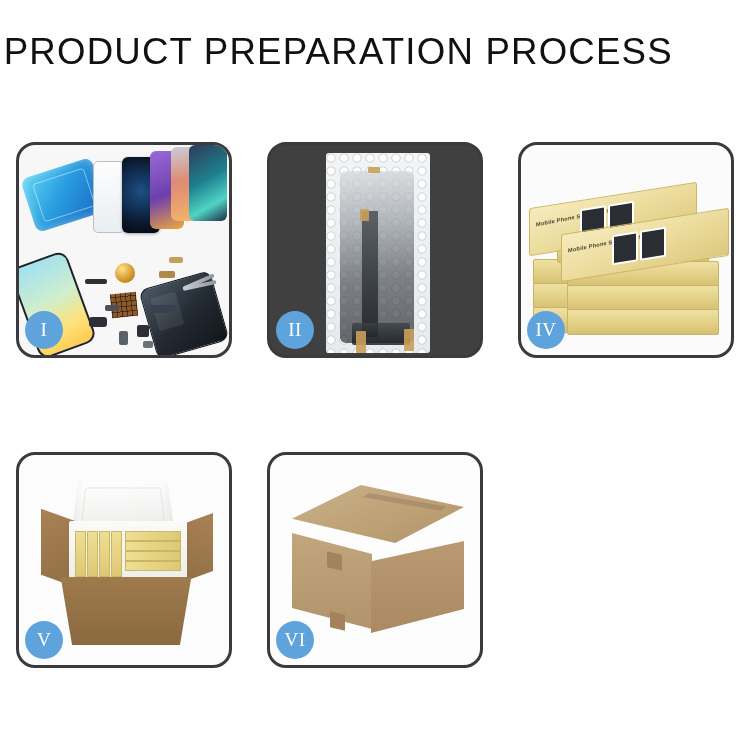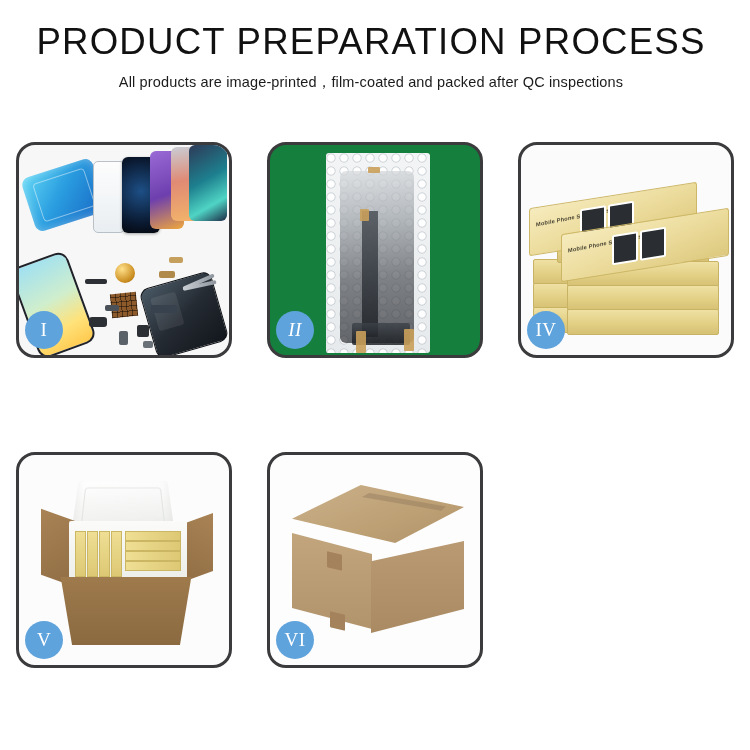--- a/index.html
+++ b/index.html
@@ -12,22 +12,21 @@
     height: 750px;
     font-family: "Liberation Sans", sans-serif;
     overflow: hidden;
     position: relative;
   }
 
   
   .header {
     position: absolute;
     top: 0; left: 0; right: 8px;
-    text-align: center;
-    padding-top: 22px;
+    padding-top: 32px;
   }
   .title {
     font-family: "Liberation Sans", sans-serif;
     font-size: 37px;
     font-weight: 400;
     color: #111111;
     letter-spacing: 1.2px;
     line-height: 1.08;
     transform: scaleX(0.99);
     white-space: nowrap;
@@ -195,21 +194,21 @@
   }
   .tweezer:before, .tweezer:after {
     content:""; position:absolute; background:linear-gradient(90deg,#c9ced4,#8e959c);
     width: 34px; height: 4px; border-radius:2px; left: 4px; top: 14px;
     transform-origin: left center;
   }
   .tweezer:before { transform: rotate(-24deg); }
   .tweezer:after  { transform: rotate(-12deg); }
 
   
-  .p2 { background: #15803d; font-style: italic; }
+  .p2 { background: #404040; }
   .bubble-bag {
     position: absolute;
     left: 56px; top: 8px;
     width: 104px; height: 200px;
     background: linear-gradient(180deg,#f2f4f5 0%,#e7eaec 100%);
     border-radius: 3px;
   }
   .bubble-bag:before {
     content:"";
     position:absolute; inset:0;
@@ -407,21 +406,20 @@
   }
   .ct-tape { position:absolute; background:#a3825c; border-radius:1px; }
   .tp1 { left: 57px; top: 98px; width: 15px; height: 16px; transform: skewY(14deg); }
   .tp2 { left: 60px; top: 158px; width: 15px; height: 16px; transform: skewY(14deg); }
 </style>
 </head>
 <body>
 
 <div class="header">
   <div class="title">PRODUCT PREPARATION PROCESS</div>
-  <div class="subtitle">All products are image-printed，film-coated and packed after QC inspections</div>
 </div>
 
 <div class="grid">
 
   <div class="panel p1">
     <div class="panel-art">
       <div class="ph-blue"></div>
       <div class="glass"></div>
       <div class="ph-dark"></div>
       <div class="ph-purple"></div>

